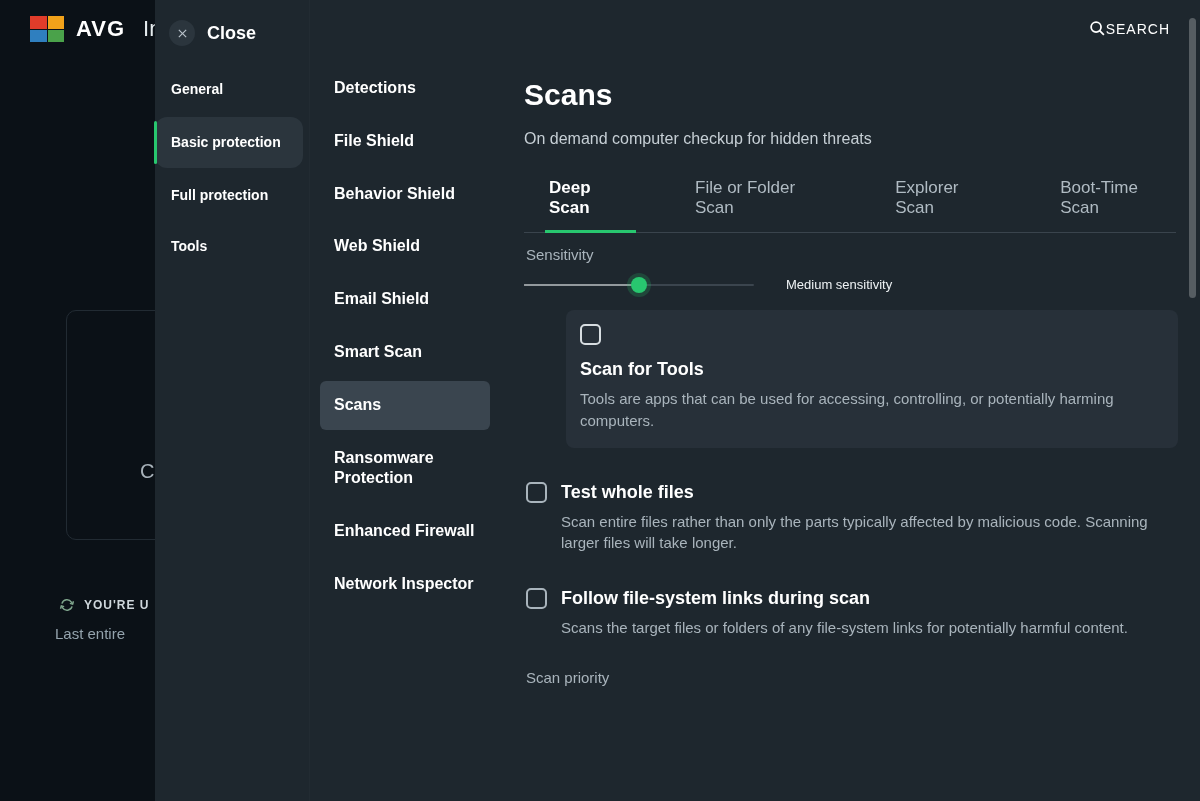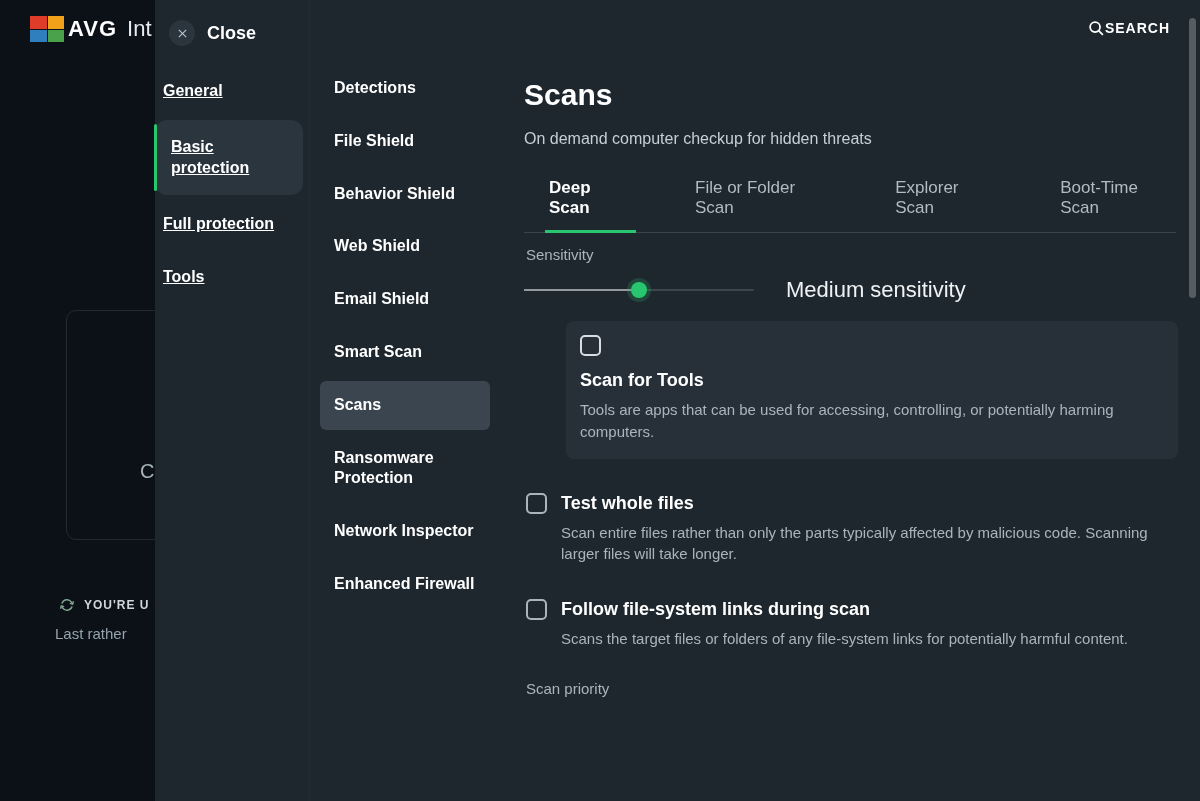--- a/index.html
+++ b/index.html
@@ -1,21 +1,21 @@
 <!DOCTYPE html>
 <html><head>
 <meta charset="utf-8">
 <style>
   * { box-sizing: border-box; margin: 0; padding: 0; }
   html, body { width: 1200px; height: 801px; overflow: hidden; font-family: "Segoe UI", Arial, sans-serif; background: #0b1117; color: #fff; }
   
   
   .bg-app { position: absolute; inset: 0; background: #0b1117; color: #94a3ad; }
   .bg-appbar { display: flex; align-items: center; height: 58px; padding: 0 20px 0 30px; }
-  .avg-logo { display:flex; align-items:center; gap:4px; }
+  .avg-logo { display:flex; align-items:center; gap:12px; }
   .avg-logo-sq { width: 34px; height: 26px; display:grid; grid-template-columns:1fr 1fr; grid-template-rows:1fr 1fr; gap:1px; }
   .avg-logo-sq span:nth-child(1){background:#e03c2a;}
   .avg-logo-sq span:nth-child(2){background:#f2a21a;}
   .avg-logo-sq span:nth-child(3){background:#2f7fbf;}
   .avg-logo-sq span:nth-child(4){background:#4aa24a;}
   .avg-logo-text { color:#fff; font-weight:800; font-size:22px; letter-spacing:1px; }
   .avg-logo-sub  { color:#e6ecef; font-weight:300; font-size:22px; margin-left:6px; }
   .bg-card { position:absolute; left:66px; top:310px; width:600px; height:230px; border:1px solid #222b33; border-radius:10px; }
   .bg-card-title { position:absolute; left:140px; top:460px; color:#a8b2ba; font-size:20px; }
   .bg-status { position:absolute; left:60px; top:598px; display:flex; align-items:flex-start; gap:10px; color:#cfd7dc; font-weight:700; letter-spacing:1px; font-size:12px; }
@@ -24,47 +24,47 @@
 
   
   .settings { position:absolute; left:155px; top:0; width:1045px; height:801px; background:#1e272e; display:flex; }
   
   
   .col1 { width:155px; padding-top:14px; background:#1e272e; flex-shrink:0; border-right:1px solid rgba(255,255,255,0.02); position:relative;}
   .close-row { display:flex; align-items:center; gap:12px; padding:6px 0 18px 14px; }
   .close-btn { width:26px; height:26px; border-radius:50%; background:#2b353d; display:flex; align-items:center; justify-content:center; color:#b9c3cb; cursor:pointer; }
   .close-label { font-size:18px; font-weight:600; color:#fff; }
   .nav-list { display:flex; flex-direction:column; }
-  .nav-item { padding:16px 8px; color:#fff; font-size:16px; font-weight:600; cursor:pointer; position:relative; line-height:1.35;text-decoration:underline; }
+  .nav-item { padding:16px 16px; color:#fff; font-size:14px; font-weight:600; cursor:pointer; position:relative; line-height:1.35; }
   .nav-item.selected { background:#2b353d; border-radius:12px; margin:2px 6px 2px 0; padding-left:16px; }
   .nav-item.selected::before { content:""; position:absolute; left:-1px; top:4px; bottom:4px; width:3px; background:#28c76f; border-radius:2px; }
 
   
   .col2 { width:190px; padding:64px 10px 10px 10px; flex-shrink:0; }
   .sub-item { padding:14px 14px; color:#fff; font-size:16px; font-weight:600; cursor:pointer; border-radius:6px; margin-bottom:4px; line-height:1.3;}
   .sub-item.selected { background:#3a454f; }
 
   
   .content { flex:1; position:relative; padding:20px 24px 0 24px; overflow:hidden;}
-  .search { position:absolute; top:20px; right:30px; display:flex; align-items:flex-start; gap:0; color:#fff; font-weight:700; letter-spacing:1px; font-size:14px; cursor:pointer;}
+  .search { position:absolute; top:20px; right:30px; display:flex; align-items:flex-end; gap:0; color:#fff; font-weight:400; letter-spacing:1px; font-size:14px; cursor:pointer;}
   .page-title { font-size:30px; font-weight:800; margin-top:58px; color:#fff; }
   .page-subtitle { font-size:16px; color:#c6cfd5; margin-top:18px; }
   .tabs { display:flex; gap:38px; margin-top:30px; border-bottom:1px solid #3a444d; }
   .tab { padding:0 0 14px 0; font-size:17px; color:#b0bbc3; cursor:pointer; position:relative;margin-left:25px; }
   .tab.selected { color:#fff; font-weight:700; }
   .tab.selected::after { content:""; position:absolute; left:-4px; right:-4px; bottom:-1px; height:3px; background:#28c76f; }
   
   .scroll-area { position:absolute; left:24px; right:16px; top:218px; bottom:0; overflow-y:auto; padding-right:6px;}
   .scroll-area::-webkit-scrollbar{width:0;}
   .section-label { font-size:15px; color:#a9b4bc; margin:28px 0 14px 2px; }
   .slider-row { display:flex; align-items:center; gap:32px; margin-bottom:0; margin-top:6px;}
   .slider { position:relative; width:230px; height:2px; background:#3b454e; border-radius:2px;}
   .slider-active { position:absolute; left:0; top:0; height:2px; width:115px; background:rgba(255,255,255,0.45);}
   .slider-thumb { position:absolute; top:50%; left:115px; transform:translate(-50%,-50%); width:16px; height:16px; border-radius:50%; background:#28c76f; box-shadow:0 0 0 4px rgba(40,199,111,0.2);}
-  .slider-text { font-size:22px; color:#eef2f4;}
+  .slider-text { font-size:13px; color:#eef2f4;}
 
   .check-card { display:flex; gap:14px; padding:0 0 0 2px; margin-top:34px;}
   .check-card.nested { margin-left:42px; background:#273039; border-radius:8px; padding:14px 14px 16px 14px; margin-top:18px;flex-direction:column;}
   .checkbox { width:21px; height:21px; border-radius:5px; border:2px solid #a9b4bc; flex-shrink:0; cursor:pointer; position:relative; background:transparent;}
   .checkbox.checked { background:#28c76f; border-color:#28c76f;}
   .checkbox.checked::after { content:""; position:absolute; left:5px; top:1px; width:5px; height:10px; border-right:2.5px solid #fff; border-bottom:2.5px solid #fff; transform:rotate(40deg);}
   .check-card.nested .checkbox { border-color:#d7dde1; }
   .check-body { flex:1; }
   .check-title { font-size:18px; font-weight:700; color:#fff; margin-bottom:8px;}
   .check-desc { font-size:15px; color:#a9b4bc; line-height:1.45;}
@@ -92,21 +92,21 @@
   <div class="bg-card-title">Co</div>
   <div class="bg-status">
      <svg width="14" height="14" viewBox="0 0 24 24" fill="none" stroke="#7fa58c" stroke-width="2.5">
         <path d="M3 12a9 9 0 0 1 15-6.7L21 8"></path>
         <path d="M21 3v5h-5"></path>
         <path d="M21 12a9 9 0 0 1-15 6.7L3 16"></path>
         <path d="M3 21v-5h5"></path>
       </svg>
      <span>YOU'RE U</span>
   </div>
-  <div class="bg-updated">Last rather</div>
+  <div class="bg-updated">Last entire</div>
 </div>
 
 <div class="settings">
 
   <div class="col1">
     <div class="close-row">
       <div class="close-btn">
         <svg width="11" height="11" viewBox="0 0 24 24" fill="none" stroke="currentColor" stroke-width="2.5">
             <line x1="4" y1="4" x2="20" y2="20"></line>
             <line x1="20" y1="4" x2="4" y2="20"></line>
@@ -124,22 +124,22 @@
 
   <div class="col2">
     <div class="sub-item"><span>Detections</span></div>
     <div class="sub-item"><span>File Shield</span></div>
     <div class="sub-item"><span>Behavior Shield</span></div>
     <div class="sub-item"><span>Web Shield</span></div>
     <div class="sub-item"><span>Email Shield</span></div>
     <div class="sub-item"><span>Smart Scan</span></div>
     <div class="sub-item selected"><span>Scans</span></div>
     <div class="sub-item"><span>Ransomware Protection</span></div>
+    <div class="sub-item"><span>Enhanced Firewall</span></div>
     <div class="sub-item"><span>Network Inspector</span></div>
-    <div class="sub-item"><span>Enhanced Firewall</span></div>
   </div>
 
   <div class="content">
      <div class="search">
         <svg width="17" height="17" viewBox="0 0 24 24" fill="none" stroke="currentColor" stroke-width="2.5">
           <circle cx="10" cy="10" r="7"></circle>
           <line x1="21" y1="21" x2="15" y2="15"></line>
         </svg>
         <span>SEARCH</span>
      </div>

